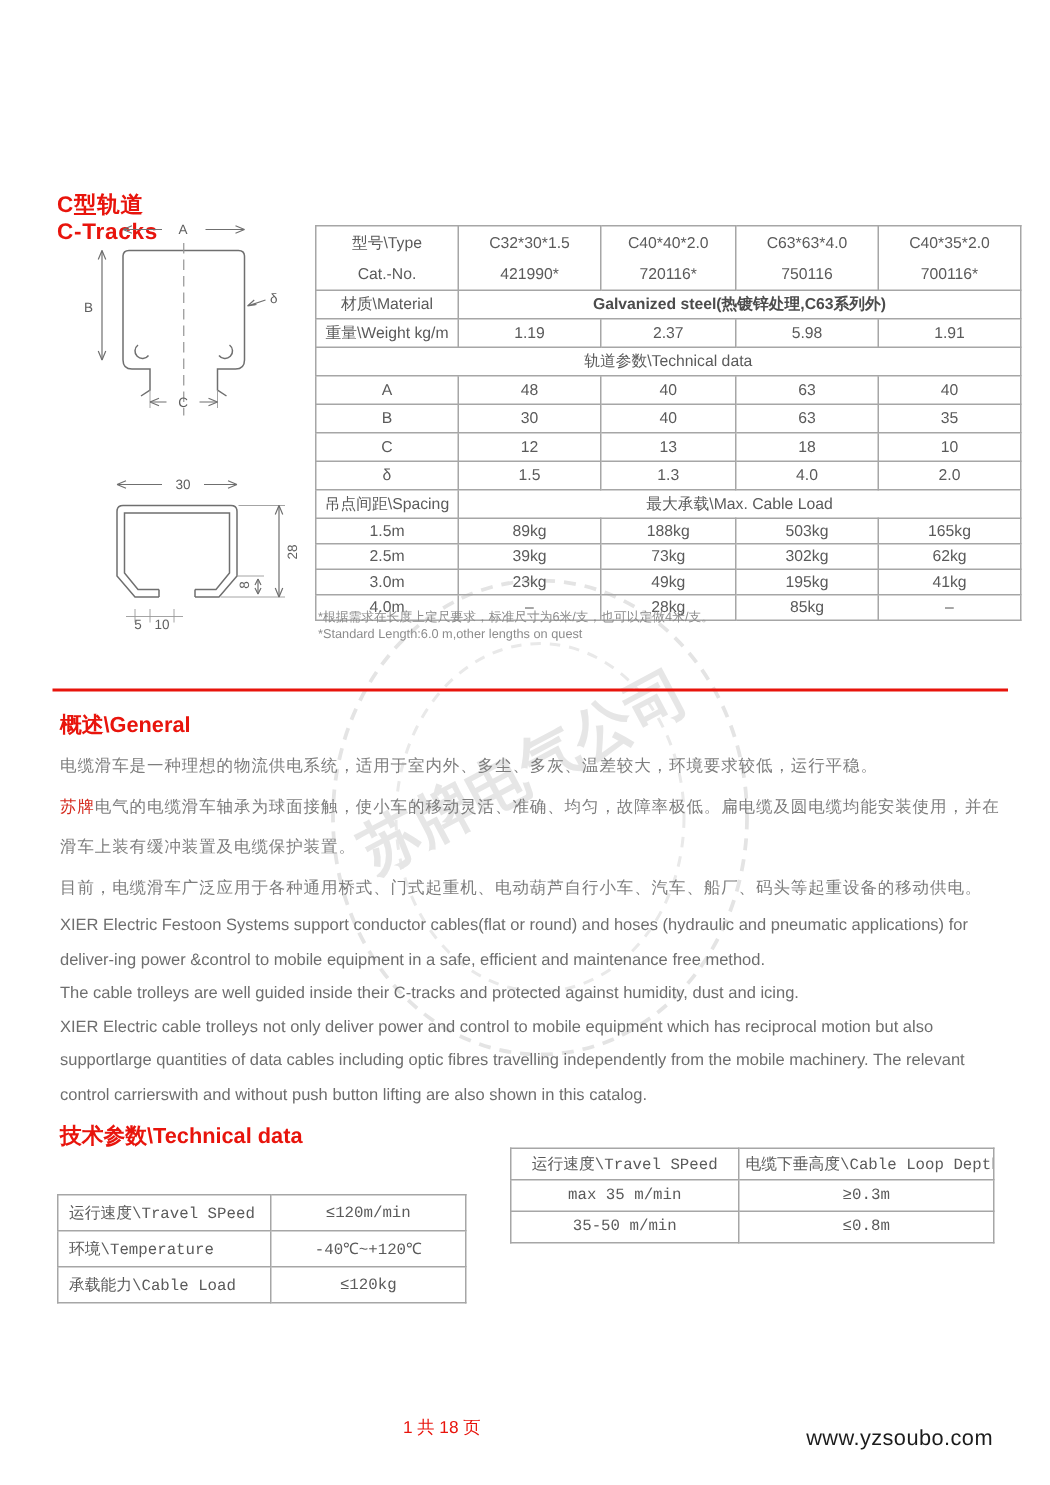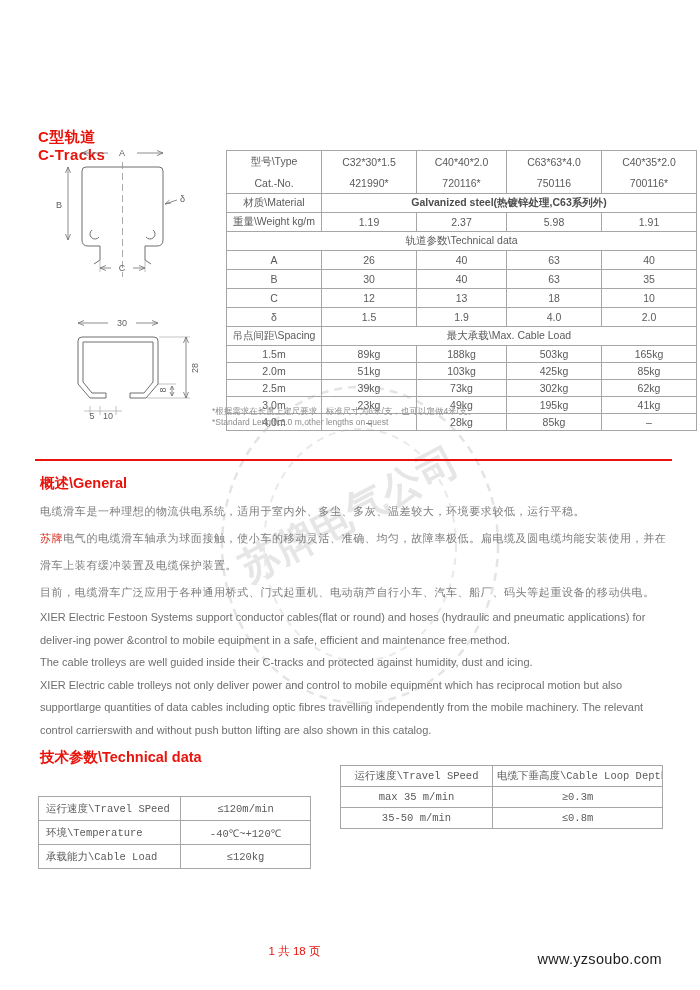--- a/index.html
+++ b/index.html
@@ -15,21 +15,21 @@
 
   
   .watermark { position:absolute; left:205px; top:375px; pointer-events:none; }
 
   
   .diagrams { position:absolute; left:48px; top:140px; }
   .diagrams text { font-size:9px; fill:#5f5f5f; font-family:"Liberation Sans",sans-serif; }
 
   
   .spec-table { position:absolute; left:210px; top:150px; width:470px;
-                border-collapse:collapse; table-layout:fixed; border:1px solid #8d8d8d;margin-left:16px; }
+                border-collapse:collapse; table-layout:fixed; border:1px solid #8d8d8d; }
   .spec-table td { border:1px solid #a6a6a6; font-size:10.5px; color:#5a5a5a;
                    text-align:center; padding:1px 2px; height:16px;
                    white-space:nowrap; overflow:hidden; }
   .spec-table tr.r-type td { border-bottom:none; height:19px; }
   .spec-table tr.r-cat  td { border-top:none;  height:19px; }
   .spec-table td.bold { font-weight:bold; color:#4c4c4c; }
   .spec-table tr.r-load td { height:14px; }
 
   .footnote { position:absolute; left:212px; top:406px; font-size:8.5px;
               color:#8c8c8c; line-height:11px; }
@@ -165,21 +165,21 @@
         <td>1.19</td>
         <td>2.37</td>
         <td>5.98</td>
         <td>1.91</td>
       </tr>
       <tr>
         <td colspan="5">轨道参数\Technical data</td>
       </tr>
       <tr>
         <td>A</td>
-        <td>26</td>
+        <td>48</td>
         <td>40</td>
         <td>63</td>
         <td>40</td>
       </tr>
       <tr>
         <td>B</td>
         <td>30</td>
         <td>40</td>
         <td>63</td>
         <td>35</td>
@@ -187,41 +187,34 @@
       <tr>
         <td>C</td>
         <td>12</td>
         <td>13</td>
         <td>18</td>
         <td>10</td>
       </tr>
       <tr>
         <td>δ</td>
         <td>1.5</td>
-        <td>1.9</td>
+        <td>1.3</td>
         <td>4.0</td>
         <td>2.0</td>
       </tr>
       <tr>
         <td>吊点间距\Spacing</td>
         <td colspan="4">最大承载\Max. Cable Load</td>
       </tr>
       <tr class="r-load">
         <td>1.5m</td>
         <td>89kg</td>
         <td>188kg</td>
         <td>503kg</td>
         <td>165kg</td>
-      </tr>
-      <tr class="r-load">
-        <td>2.0m</td>
-        <td>51kg</td>
-        <td>103kg</td>
-        <td>425kg</td>
-        <td>85kg</td>
       </tr>
       <tr class="r-load">
         <td>2.5m</td>
         <td>39kg</td>
         <td>73kg</td>
         <td>302kg</td>
         <td>62kg</td>
       </tr>
       <tr class="r-load">
         <td>3.0m</td>

